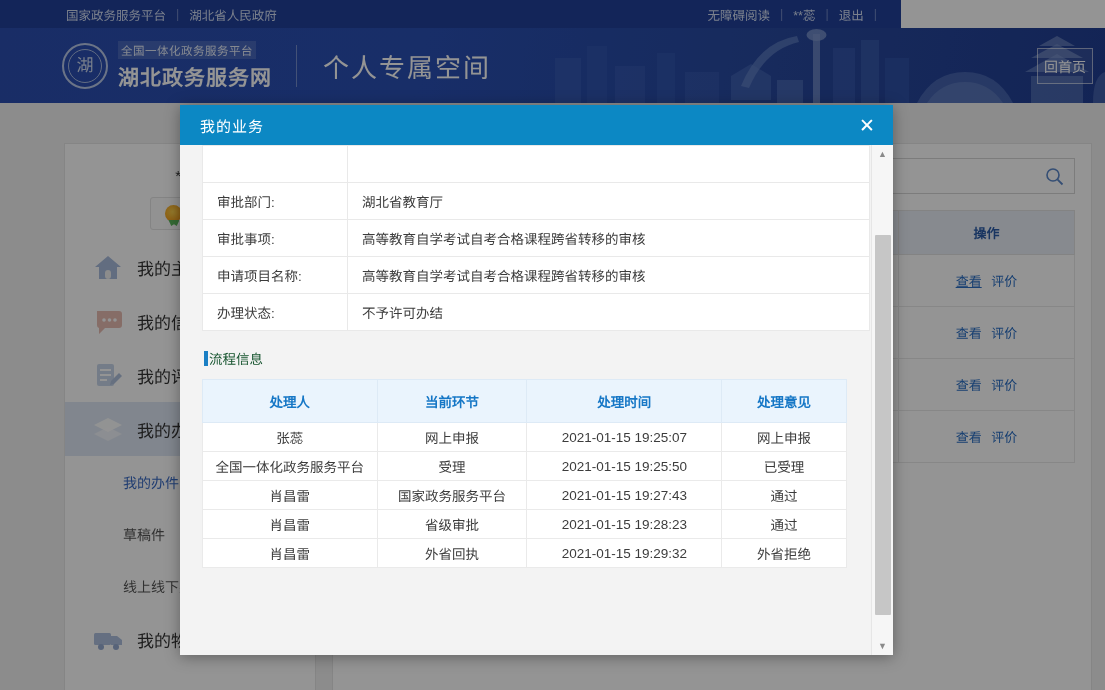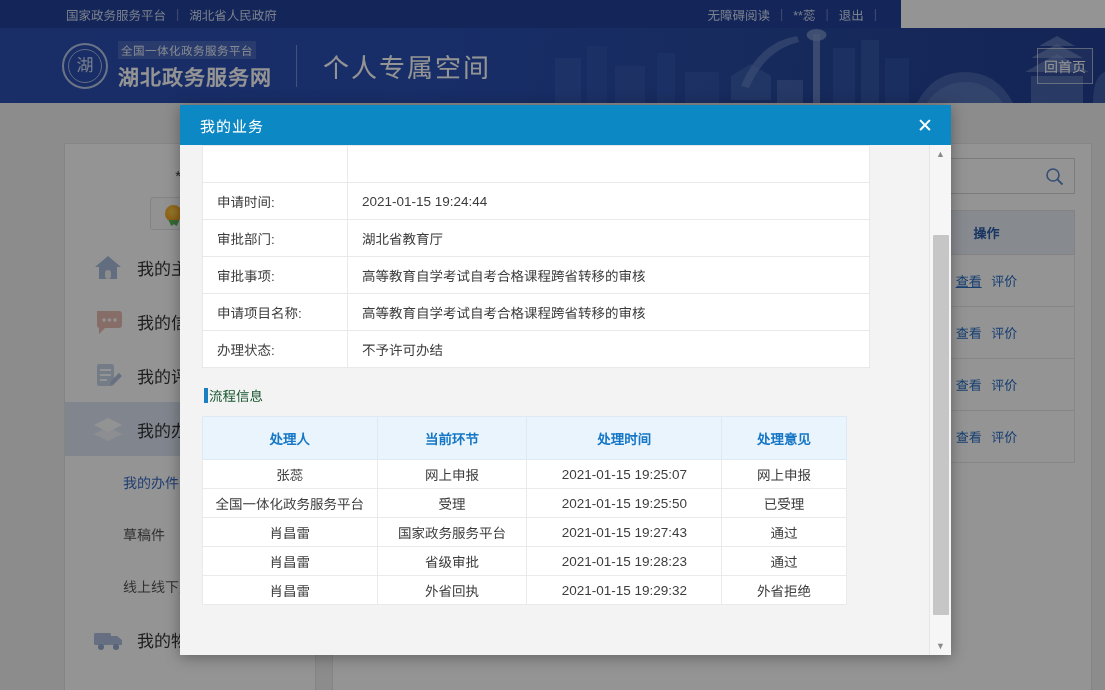--- a/index.html
+++ b/index.html
@@ -123,21 +123,21 @@
   }
   .op-link { color: #2b6fc4; text-decoration: none; cursor: pointer; margin: 0 3px; }
   .op-link.u { text-decoration: underline; }
 
   
   .overlay {
     position: absolute; top: 0; left: 0; width: 1105px; height: 690px;
     background: rgba(0,0,0,.42); z-index: 50;
   }
   .modal {
-    position: absolute; top: 105px; left: 180px; width: 771px; height: 550px;
+    position: absolute; top: 105px; left: 180px; width: 713px; height: 550px;
     background: #f3f3f3; z-index: 60; display: flex; flex-direction: column;
     box-shadow: 0 2px 14px rgba(0,0,0,.35);
   }
   .modal-head {
     height: 40px; background: #0c88c4; color: #ffffff;
     display: flex; align-items: center; justify-content: space-between;
     padding: 0 18px 0 20px; flex: 0 0 auto;
   }
   .modal-title { font-size: 15px; letter-spacing: 1px; }
   .modal-close { font-size: 19px; cursor: pointer; line-height: 1; color: #ffffff; }
@@ -385,24 +385,20 @@
     <div class="modal-body">
       <div class="modal-scroll">
 
         <table class="kv-table">
           <tbody>
               <tr class="kv-clip">
             <td class="kv-k"></td>
             <td></td>
           </tr>
           <tr>
-            <td class="kv-k">申请时间:</td>
-            <td>2021-01-15 19:24:44</td>
-          </tr>
-          <tr>
             <td class="kv-k">审批部门:</td>
             <td>湖北省教育厅</td>
           </tr>
           <tr>
             <td class="kv-k">审批事项:</td>
             <td>高等教育自学考试自考合格课程跨省转移的审核</td>
           </tr>
           <tr>
             <td class="kv-k">申请项目名称:</td>
             <td>高等教育自学考试自考合格课程跨省转移的审核</td>

